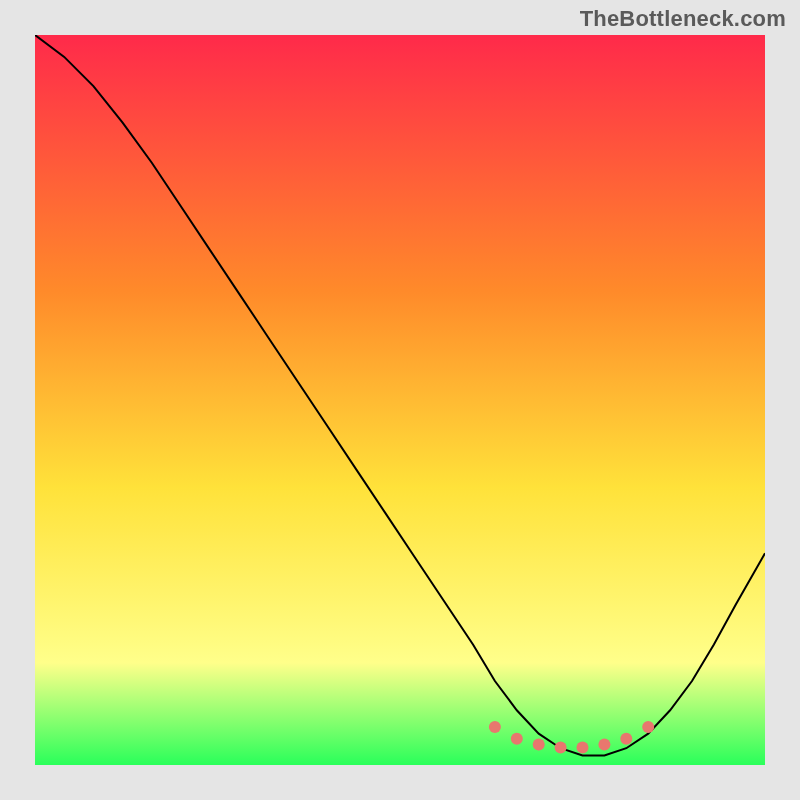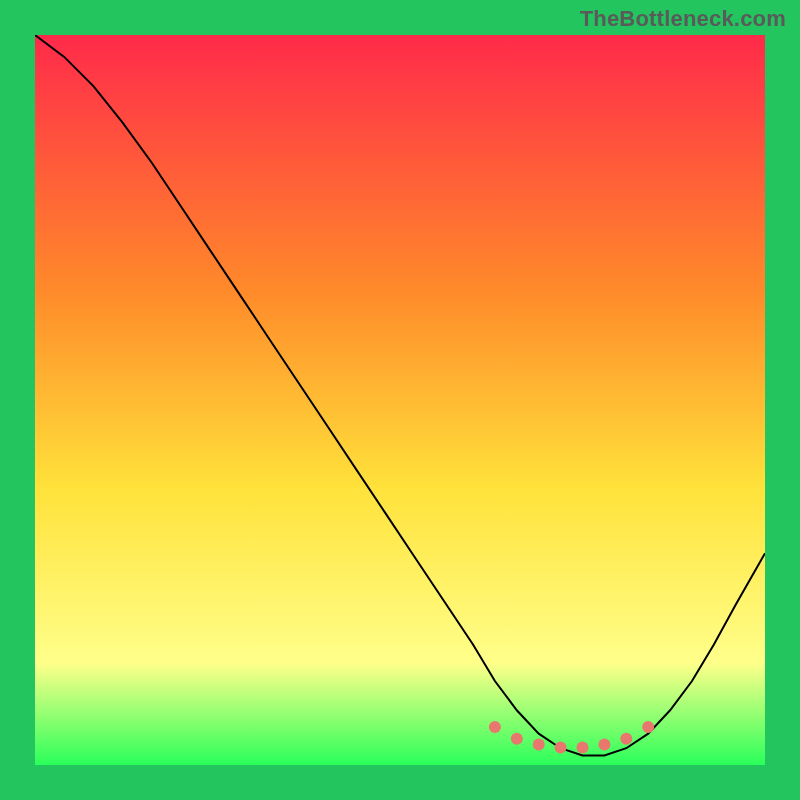--- a/index.html
+++ b/index.html
@@ -1,21 +1,21 @@
 <!DOCTYPE html>
 <html><head>
 <meta charset="utf-8">
 <style>
   * { margin: 0; padding: 0; box-sizing: border-box; }
   html, body { width: 800px; height: 800px; overflow: hidden; background: #000; }
   .frame {
     position: relative;
     width: 800px;
     height: 800px;
-    background: #22c55e;
+    background: #e5e5e5;
   }
   .watermark {
     position: absolute;
     top: 6px;
     right: 14px;
     font-family: Arial, Helvetica, sans-serif;
     font-size: 22px;
     font-weight: 600;
     color: #5a5a5a;
     letter-spacing: 0.2px;

